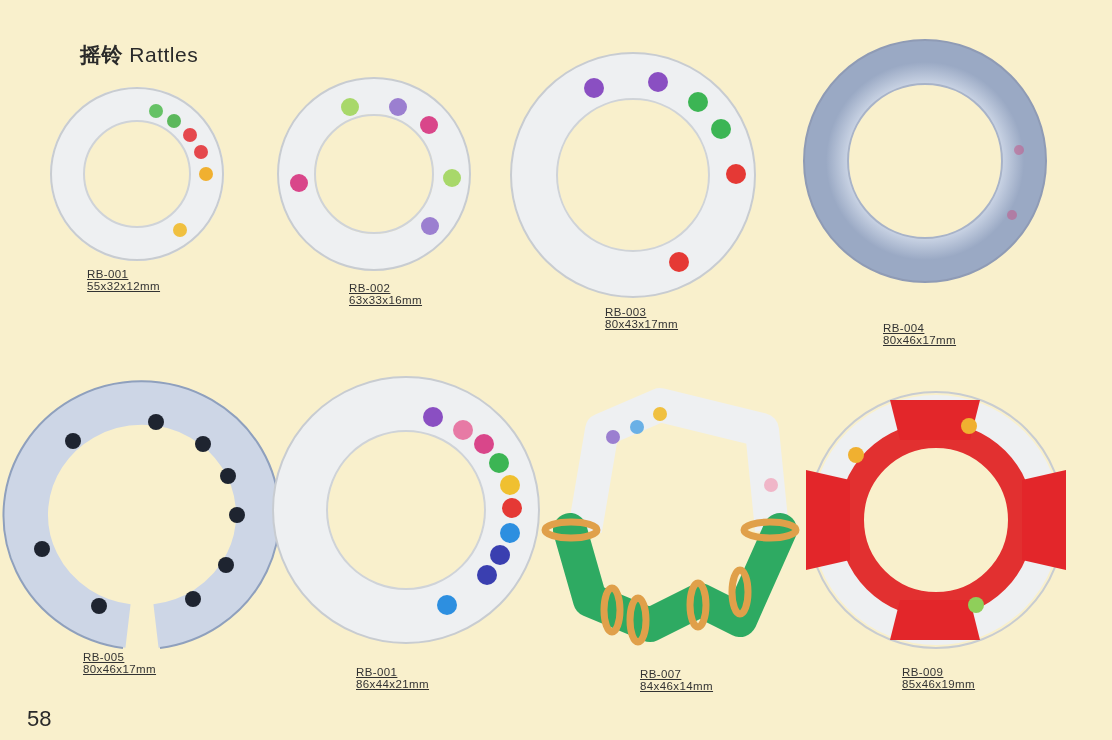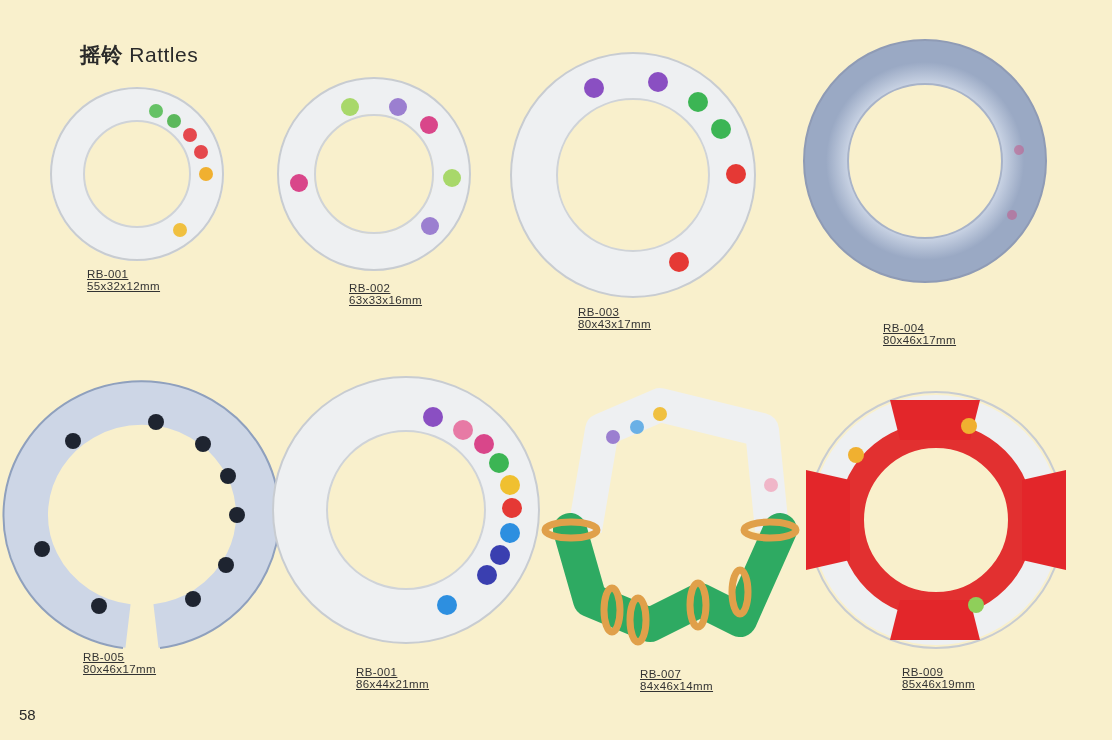--- a/index.html
+++ b/index.html
@@ -1,19 +1,19 @@
 <!DOCTYPE html>
 <html><head>
 <meta charset="utf-8">
 <style>
   html, body { margin:0; padding:0; }
   body { width:1112px; height:740px; background:#f9f0cc; position:relative; overflow:hidden; font-family:"Liberation Sans", sans-serif; color:#2a2a2a; }
   .title { position:absolute; left:80px; top:32px; font-size:21px; letter-spacing:0.5px;margin-top:9px; }
   .title .zh { font-weight:bold; font-family:"DejaVu Sans", sans-serif; }
-  .page-num { position:absolute; left:19px; top:706px; font-size:15px; }
+  .page-num { position:absolute; left:27px; top:706px; font-size:22px; }
   .label { position:absolute; font-size:11.5px; line-height:12px; color:#333; letter-spacing:0.4px;text-decoration:underline; }
   svg { position:absolute; overflow:visible; }
 </style>
 </head>
 <body>
 
 <div class="title">
   <span class="zh">摇铃</span>
   <span>Rattles</span>
 </div>
@@ -123,21 +123,21 @@
 </svg>
 
 <div class="label" style="left:87px;top:268px">
   <div>RB-001</div>
   <div>55x32x12mm</div>
 </div>
 <div class="label" style="left:349px;top:282px">
   <div>RB-002</div>
   <div>63x33x16mm</div>
 </div>
-<div class="label" style="left:578px;top:306px">
+<div class="label" style="left:605px;top:306px">
   <div>RB-003</div>
   <div>80x43x17mm</div>
 </div>
 <div class="label" style="left:883px;top:322px">
   <div>RB-004</div>
   <div>80x46x17mm</div>
 </div>
 <div class="label" style="left:83px;top:651px">
   <div>RB-005</div>
   <div>80x46x17mm</div>

